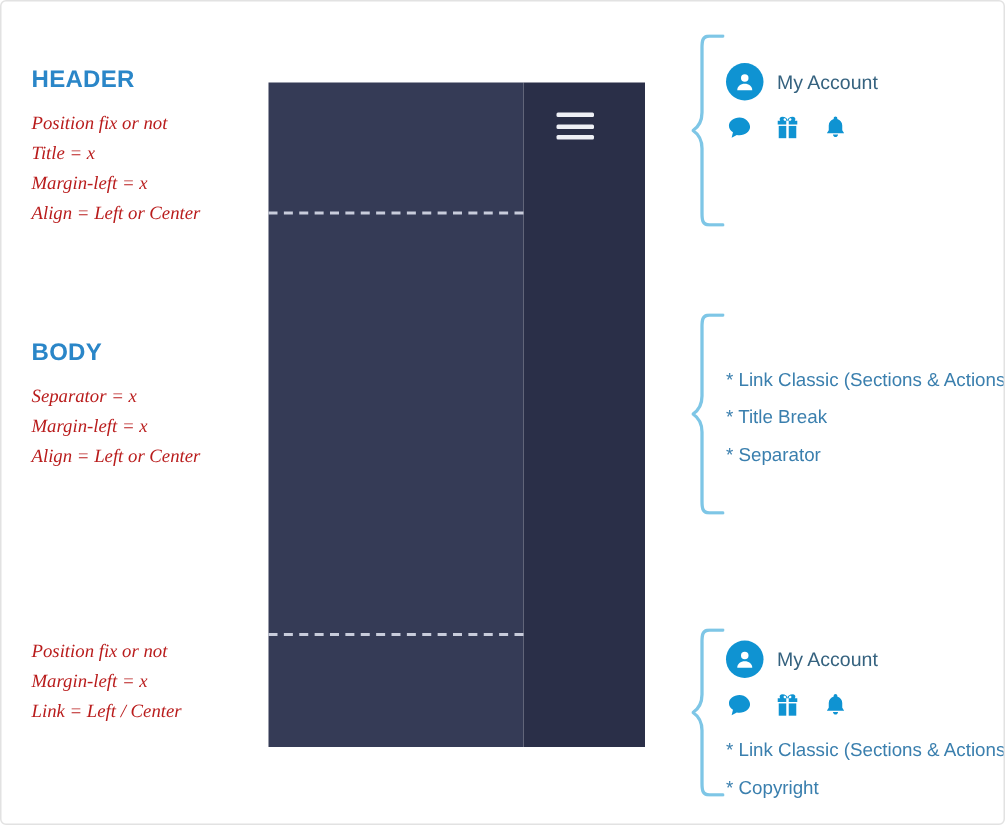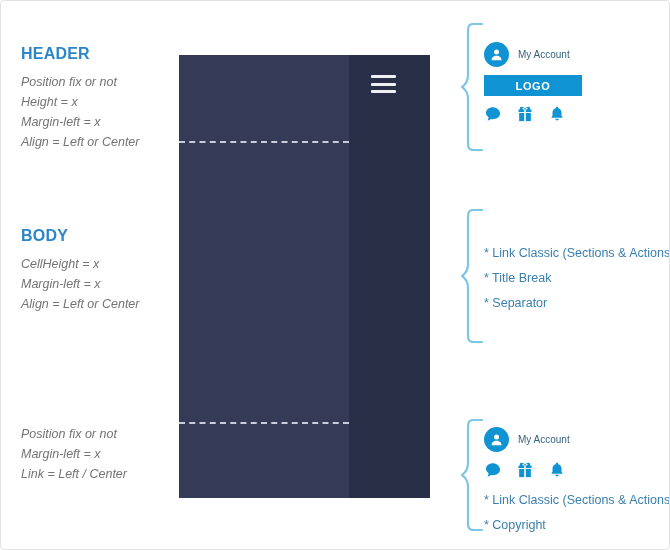--- a/index.html
+++ b/index.html
@@ -22,25 +22,26 @@
   
   .spec-block { position: absolute; left: 20px; }
   .spec-title {
     color: #2a86c8;
     font-size: 16px;
     font-weight: bold;
     letter-spacing: .2px;
     margin: 0 0 9px 0;
   }
   .spec-line {
-    color: #737373;
+    color: #b91c1c;
     font-size: 12.5px;
     font-style: italic;
     line-height: 20px;
     white-space: nowrap;
+    font-family: Liberation Serif, serif;
   }
 
   #spec-header { top: 44px; }
   #spec-body   { top: 226px; }
   #spec-footer { top: 423px; }
 
   
   #wireframe {
     position: absolute;
     left: 178px;
@@ -109,21 +110,21 @@
     border-radius: 50%;
     background: #0f93d2;
     display: flex;
     align-items: center;
     justify-content: center;
     flex: 0 0 auto;
   }
   .avatar svg { display: block; }
   .acct-label {
     color: #35627f;
-    font-size: 10px;
+    font-size: 13px;
     white-space: nowrap;
   }
 
   .logo-btn {
     margin-top: 8px;
     width: 98px;
     height: 21px;
     background: #0f93d2;
     color: #ffffff;
     font-size: 11px;
@@ -162,28 +163,28 @@
   #brace-footer { top: 418px; height: 112px; }
 </style>
 </head>
 <body>
 
 <div id="page">
 
   <div class="spec-block" id="spec-header">
     <div class="spec-title">HEADER</div>
     <div class="spec-line">Position fix or not</div>
-    <div class="spec-line">Height = x</div>
+    <div class="spec-line">Title = x</div>
     <div class="spec-line">Margin-left = x</div>
     <div class="spec-line">Align = Left or Center</div>
   </div>
 
   <div class="spec-block" id="spec-body">
     <div class="spec-title">BODY</div>
-    <div class="spec-line">CellHeight = x</div>
+    <div class="spec-line">Separator = x</div>
     <div class="spec-line">Margin-left = x</div>
     <div class="spec-line">Align = Left or Center</div>
   </div>
 
   <div class="spec-block" id="spec-footer">
     <div class="spec-line">Position fix or not</div>
     <div class="spec-line">Margin-left = x</div>
     <div class="spec-line">Link = Left / Center</div>
   </div>
 
@@ -209,21 +210,20 @@
     <div class="acct-row">
       <span class="avatar">
         <svg width="15" height="15" viewBox="0 0 24 24" fill="#ffffff" aria-hidden="true">
           <circle cx="12" cy="8" r="4"></circle>
           <path d="M4 21c0-4.4 3.6-7 8-7s8 2.6 8 7z"></path>
         </svg>
       </span>
       <span class="acct-label">My Account</span>
     </div>
 
-    <button class="logo-btn">LOGO</button>
 
     <div class="icon-row">
       <span class="ico">
         <svg width="18" height="18" viewBox="0 0 24 24" fill="currentColor" aria-hidden="true">
           <path d="M12 3C6.8 3 2.6 6.3 2.6 10.4c0 2.4 1.4 4.5 3.6 5.9L5 21l4.6-2.4c.8.2 1.6.3 2.4.3 5.2 0 9.4-3.3 9.4-7.5S17.2 3 12 3z"></path>
         </svg>
       </span>
       <span class="ico">
         <svg width="18" height="18" viewBox="0 0 24 24" fill="currentColor" aria-hidden="true">
           <path d="M7.2 2.4c-1.3 0-2.2 1-2.2 2.1 0 .5.2 1 .5 1.4H3.3v3.4h7.6V5.9H9.6C9 5.9 8.5 5.4 8.5 4.8s.5-1.1 1.1-1.1c.8 0 1.3.8 1.3 2.2h1.1C12 3.9 10.3 2.4 7.2 2.4zM16.8 2.4c-3.1 0-4.8 1.5-4.8 3.5h1.1c0-1.4.5-2.2 1.3-2.2.6 0 1.1.5 1.1 1.1s-.5 1.1-1.1 1.1h-1.3v3.4h7.6V5.9h-2.2c.3-.4.5-.9.5-1.4 0-1.1-.9-2.1-2.2-2.1z"></path>

